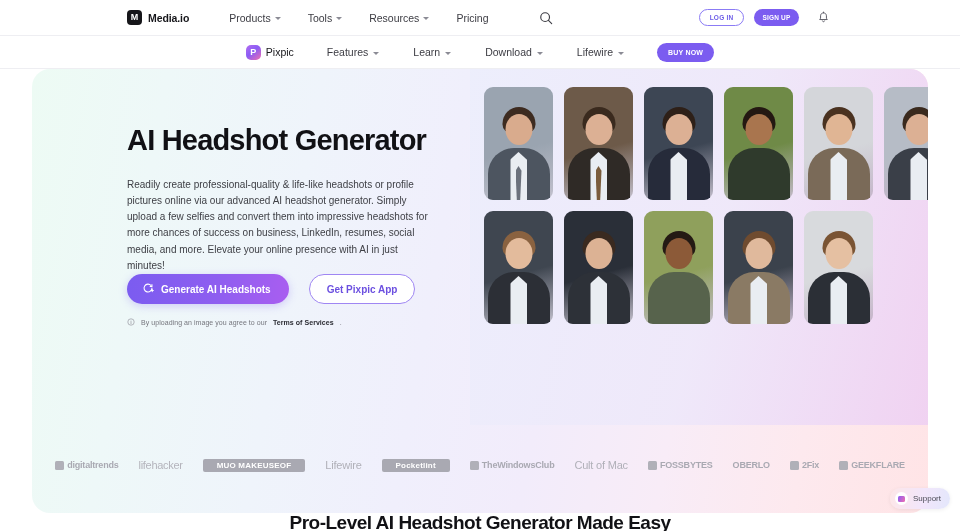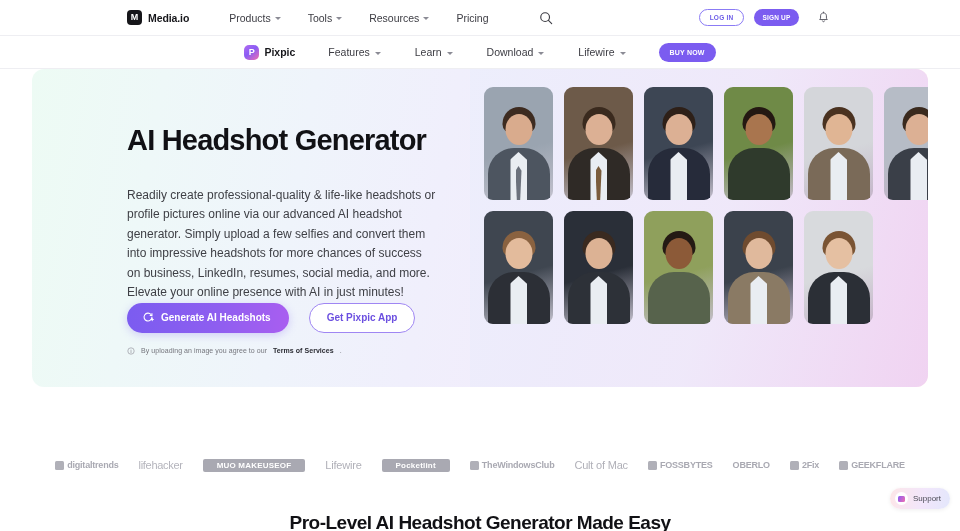--- a/index.html
+++ b/index.html
@@ -123,21 +123,21 @@
     display: flex; align-items: center; gap: 5px;
     margin-right: 33px;
   }
   .pix-mark {
     width: 15px; height: 15px;
     border-radius: 5px;
     background: linear-gradient(140deg,#b46cf0 0%,#8a5cf5 45%,#ef6fb0 100%);
     display: flex; align-items: center; justify-content: center;
     color: #fff; font-size: 9px; font-weight: 700; line-height: 1;
   }
-  .pix-name { font-size: 10.5px; font-weight: 700; color: #16161a; }
+  .pix-name { font-size: 10.5px; font-weight: 400; color: #16161a; }
   .subnav { display: flex; align-items: center; gap: 34px; }
   .subnav-item {
     display: flex; align-items: center; gap: 5px;
     font-size: 10.5px; color: #3c3c43; cursor: pointer; white-space: nowrap;
   }
   .btn-buynow {
     margin-left: 33px;
     height: 19px;
     padding: 0 11px;
     border: none;
@@ -149,22 +149,22 @@
     letter-spacing: 0.2px;
     display: flex; align-items: center; justify-content: center;
     cursor: pointer;
     font-family: "Liberation Sans", sans-serif;
   }
 
   
   .hero-wrap { padding: 0 32px; margin-top: 0; }
   .hero {
     position: relative;
-    height: 318px;
-    border-radius: 12px;
+    height: 444px;
+    border-radius: 18px;
     background:
       linear-gradient(100deg,
         #edfbf4 0%,
         #eef8f8 14%,
         #eff4fb 30%,
         #f0effc 45%,
         #f2ecfb 58%,
         #f8ecf7 72%,
         #fde9ee 86%,
         #ffe4e6 100%);
@@ -177,22 +177,22 @@
     width: 330px;
   }
   .hero-title {
     font-size: 29px;
     font-weight: 700;
     letter-spacing: -0.8px;
     color: #111115;
     line-height: 1.1;
   }
   .hero-desc {
-    margin-top: 29px;
-    font-size: 12px;
+    margin-top: 20px;
+    font-size: 10px;
     line-height: 1.62;
     color: #3f4046;
     width: 310px;
   }
   .hero-btns {
     display: flex;
     align-items: center;
     gap: 20px;
   }
   .btn-generate {

